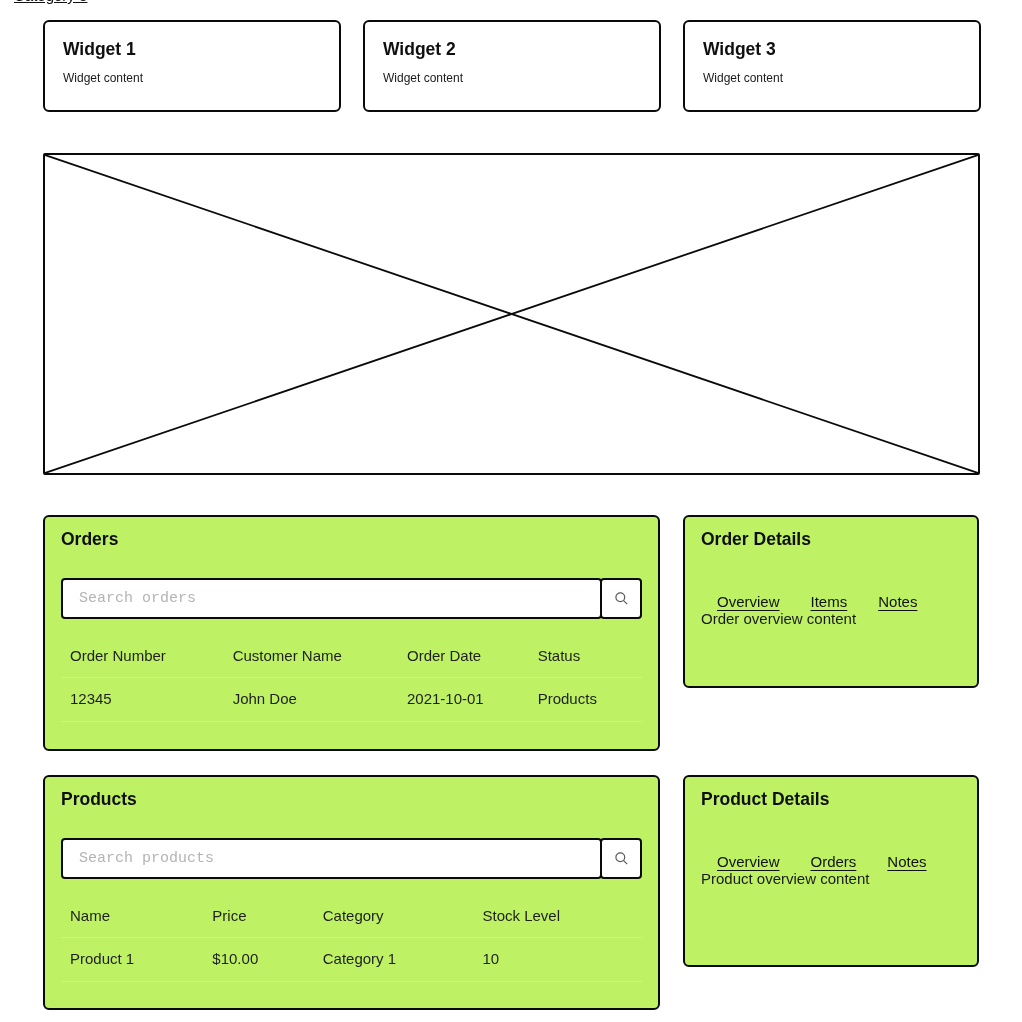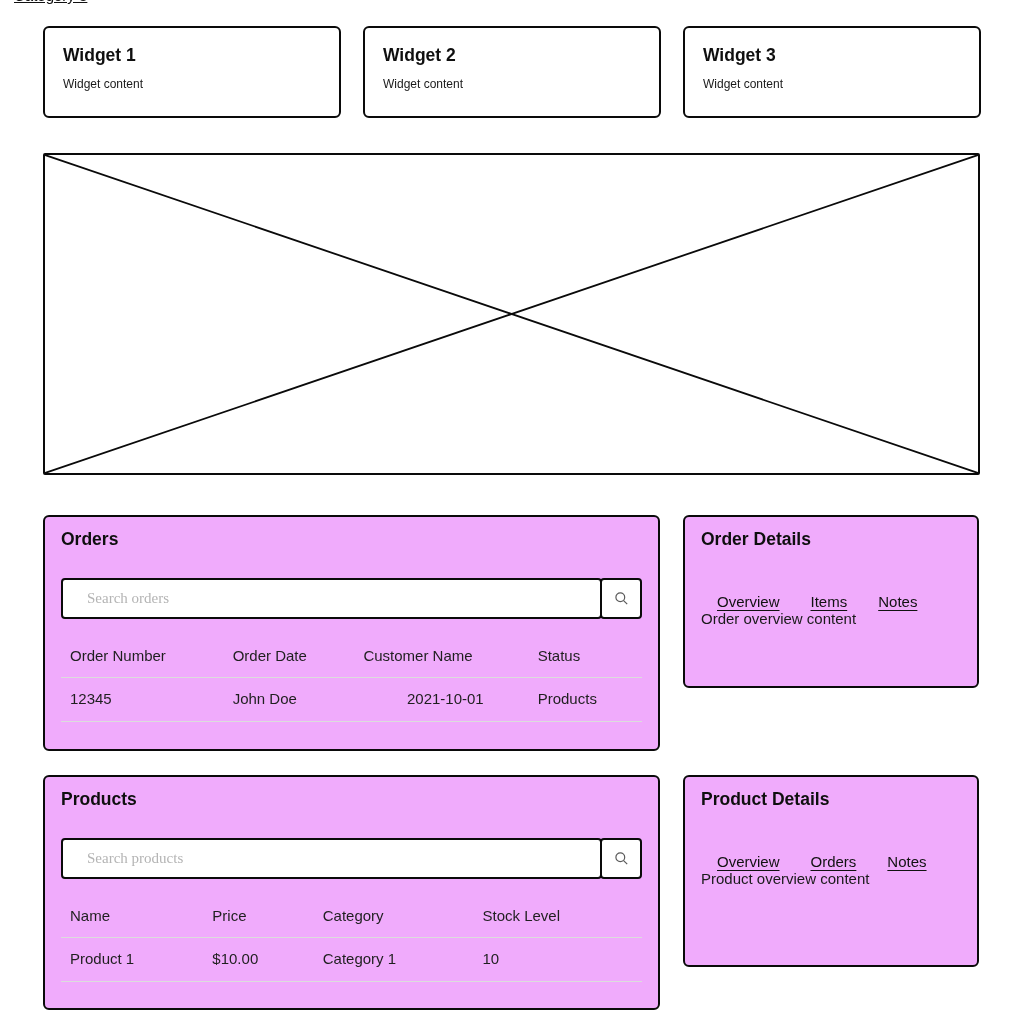--- a/index.html
+++ b/index.html
@@ -24,21 +24,21 @@
     font-size: 15px;
     color: #111;
     text-decoration: underline;
     cursor: pointer;
   }
 
   
   .widgets-row {
     position: absolute;
     left: 43px;
-    top: 26px;
+    top: 20px;
     width: 938px;
     display: flex;
     gap: 22px;
   }
   .widget-card {
     flex: 1;
     height: 92px;
     border: 2px solid #0a0a0a;
     border-radius: 6px;
     padding: 17px 18px;
@@ -68,21 +68,21 @@
     border: 2px solid #0a0a0a;
     border-radius: 2px;
     box-sizing: border-box;
     background: #fff;
   }
   .image-box svg { display: block; width: 100%; height: 100%; }
 
   
   .panel {
     position: absolute;
-    background: #f0abfc;
+    background: #bef264;
     border: 2px solid #0a0a0a;
     border-radius: 6px;
     padding: 12px 16px 16px;
     box-sizing: border-box;
   }
   .panel-title {
     margin: 0;
     font-size: 17.5px;
     font-weight: 700;
     color: #0f0f0f;
@@ -94,23 +94,23 @@
   .product-details{ left: 683px; top: 775px; width: 296px; height: 192px; }
 
   
   .search-row { display: flex; margin-top: 27px; height: 41px; }
   .search-input {
     flex: 1;
     height: 41px;
     box-sizing: border-box;
     border: 2px solid #0a0a0a;
     border-radius: 4px;
-    padding: 0 24px;
+    padding: 0 16px;
     font-size: 15px;
-    font-family: Liberation Serif, serif;
+    font-family: Liberation Mono, monospace;
     color: #1a1a1a;
     outline: none;
     background: #fff;
   }
   .search-input::placeholder { color: #b4b4b4; }
   .search-btn {
     width: 42px;
     height: 41px;
     margin-left: -2px;
     box-sizing: border-box;
@@ -185,22 +185,22 @@
     <button class="search-btn">
       <svg width="15" height="15" viewBox="0 0 15 15">
         <circle cx="6.3" cy="6.3" r="4.4" fill="none" stroke="#5a5a5a" stroke-width="1.2"></circle>
         <line x1="9.6" y1="9.6" x2="13.2" y2="13.2" stroke="#5a5a5a" stroke-width="1.2"></line>
       </svg>
     </button>
   </div>
   <div class="tbl orders-cols">
     <div class="tbl-row tbl-head">
       <div class="cell c1">Order Number</div>
+      <div class="cell c2">Customer Name</div>
       <div class="cell c3">Order Date</div>
-      <div class="cell c2">Customer Name</div>
       <div class="cell c4">Status</div>
     </div>
     <div class="tbl-row tbl-data">
       <div class="cell c1">12345</div>
       <div class="cell c2">John Doe</div>
       <div class="cell c3">2021-10-01</div>
       <div class="cell c4">Products</div>
     </div>
   </div>
 </section>

